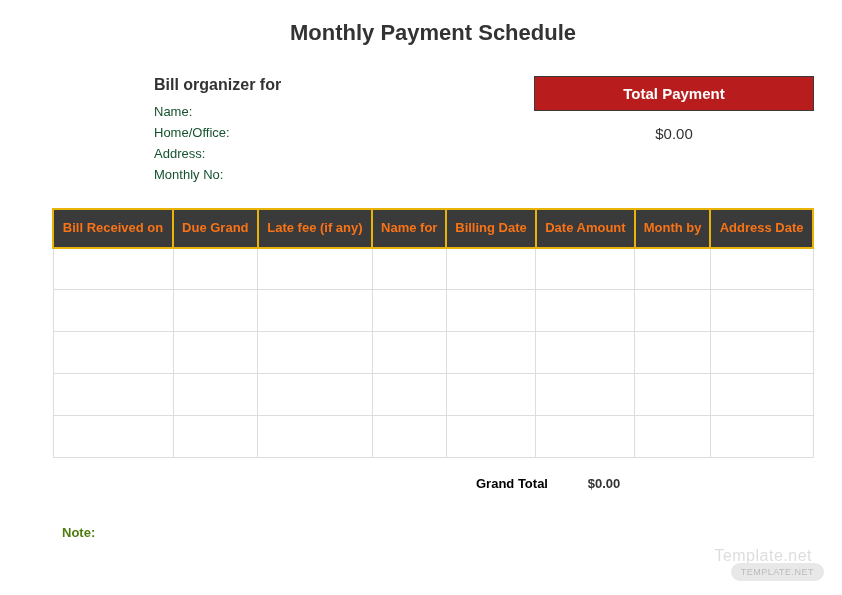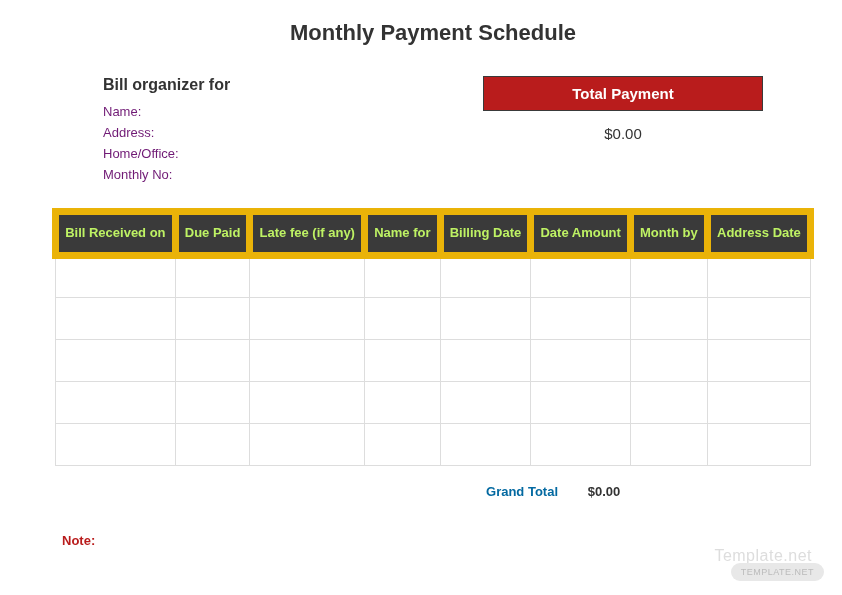--- a/index.html
+++ b/index.html
@@ -20,36 +20,36 @@
     }
     .title {
       text-align: center;
       font-size: 22px;
       font-weight: bold;
       color: #333;
       margin-bottom: 30px;
     }
     .header-row {
       display: flex;
-      justify-content: center;
+      justify-content: flex-end;
       align-items: flex-start;
       margin-bottom: 20px;
     }
     .org-section {
       width: 380px;
     }
     .org-header {
       font-size: 16px;
       font-weight: bold;
       color: #333;
       margin-bottom: 10px;
     }
     .org-field {
       font-size: 13px;
-      color: #701a75;
+      color: #14532d;
       margin-bottom: 6px;
     }
     .total-payment-box {
       width: 280px;
     }
     .total-payment-header {
       background: #b91c1c;
       color: #ffffff;
       text-align: center;
       font-weight: bold;
@@ -63,60 +63,60 @@
       color: #333;
       padding: 14px 0;
     }
     .schedule-table {
       width: 100%;
       border-collapse: collapse;
       margin-top: 10px;
     }
     .schedule-table th {
       background: #3a3a3a;
-      color: #bef264;
+      color: #f97316;
       font-weight: bold;
       font-size: 13px;
       text-align: center;
       padding: 10px 6px;
-      border: 7px solid #eab308;
+      border: 2px solid #eab308;
       vertical-align: middle;
       line-height: 1.3;
     }
     .schedule-table td {
       border: 1px solid #ddd;
       height: 42px;
       font-size: 13px;
       text-align: center;
       color: #333;
     }
     .grand-total-row {
       display: flex;
       margin-top: 8px;
     }
     .grand-total-label {
       width: 92px;
-      text-align: right;
-      font-size: 13px;
-      font-weight: bold;
-      color: #0369a1;
+      text-align: center;
+      font-size: 13px;
+      font-weight: bold;
+      color: #000000;
       padding: 10px 0;
       margin-left: 414px;
     }
     .grand-total-value {
       width: 92px;
       text-align: center;
       font-size: 13px;
       font-weight: bold;
       color: #333;
       padding: 10px 0;
     }
     .note-label {
       font-size: 13px;
-      color: #b91c1c;
+      color: #4d7c0f;
       margin-top: 24px;
       margin-left: 10px;
       font-weight: bold;
     }
     .watermark {
       position: absolute;
       right: 30px;
       bottom: 30px;
       color: #ddd;
       font-size: 16px;
@@ -138,35 +138,35 @@
 </head>
 <body>
 
 <div class="page">
   <h1 class="title">Monthly Payment Schedule</h1>
 
   <div class="header-row">
     <div class="org-section">
       <div class="org-header">Bill organizer for</div>
       <div class="org-field">Name:</div>
+      <div class="org-field">Home/Office:</div>
       <div class="org-field">Address:</div>
-      <div class="org-field">Home/Office:</div>
       <div class="org-field">Monthly No:</div>
     </div>
     <div class="total-payment-box">
       <div class="total-payment-header">Total Payment</div>
       <div class="total-payment-value">$0.00</div>
     </div>
   </div>
 
   <table class="schedule-table">
     <thead>
       <tr>
         <th>Bill Received on</th>
-        <th>Due Paid</th>
+        <th>Due Grand</th>
         <th>Late fee (if any)</th>
         <th>Name for</th>
         <th>Billing Date</th>
         <th>Date Amount</th>
         <th>Month by</th>
         <th>Address Date</th>
       </tr>
     </thead>
     <tbody id="table-body">
     <tr>

